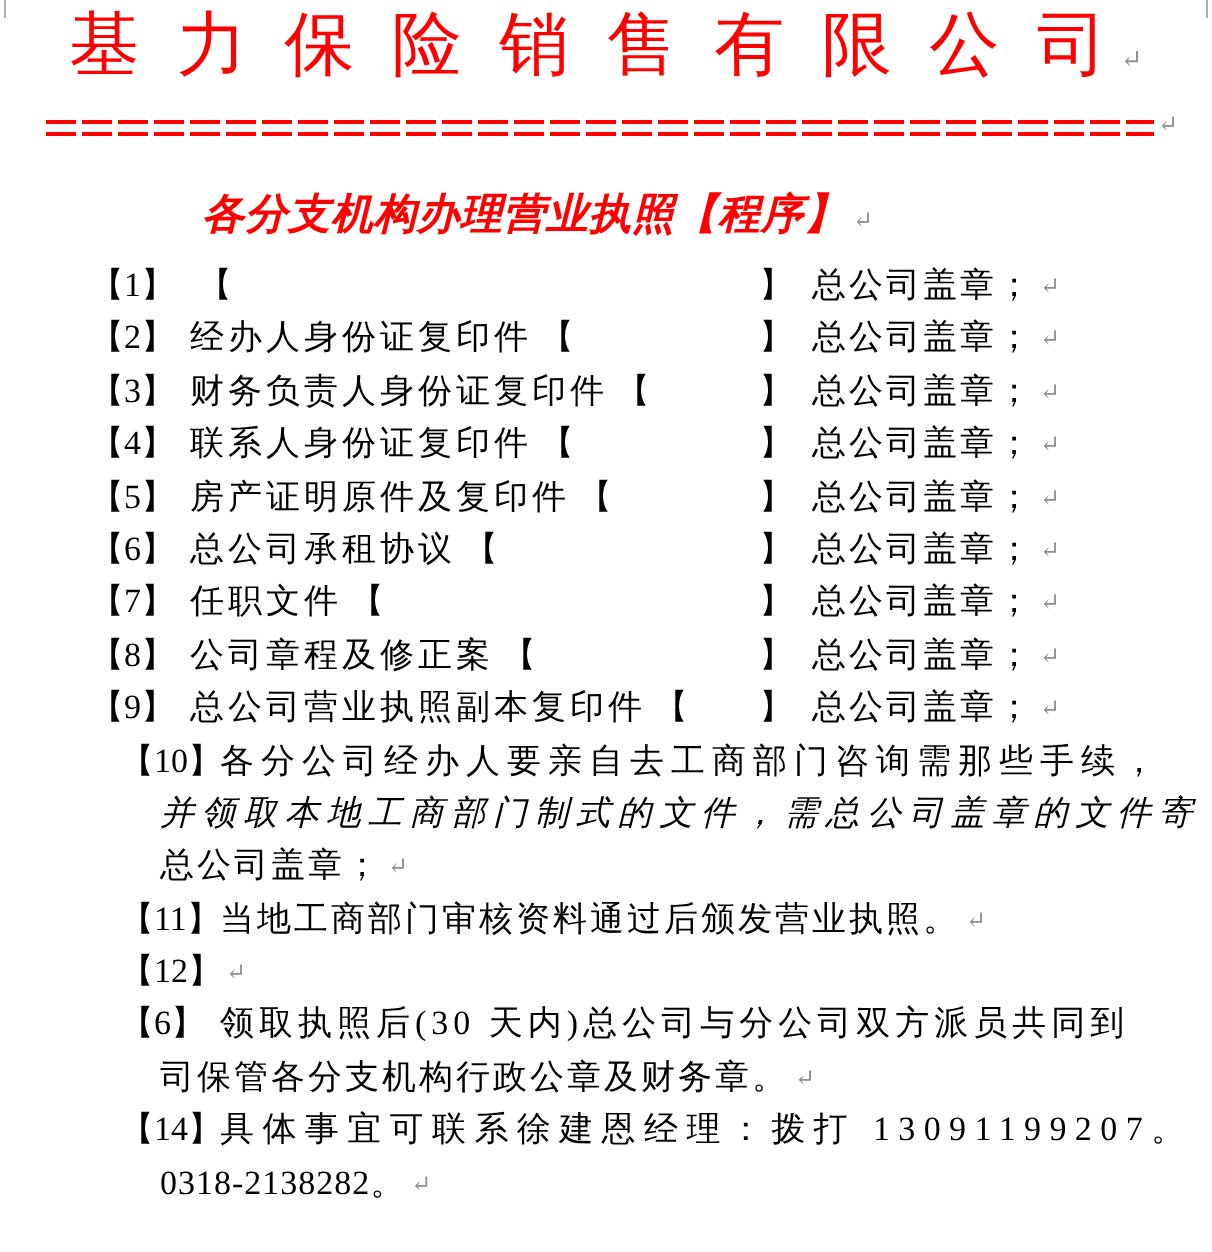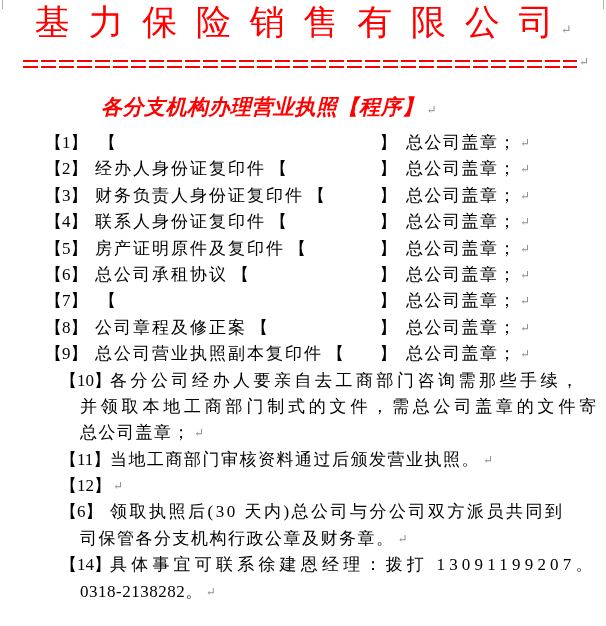--- a/index.html
+++ b/index.html
@@ -37,21 +37,21 @@
   .obr{flex:none;margin-left:4px;}
   .stamp{margin-left:auto;flex:none;letter-spacing:1.5px;}
   .cbr{margin-right:8px;}
   .row .pilcrow{margin-left:3px;}
   .para{margin-left:60px;margin-right:8px;}
   .pline{height:26.4px;line-height:26.4px;white-space:nowrap;display:flex;}
   .pline.cont{padding-left:20px;}
   .ptext{flex:none;letter-spacing:1.5px;}
   .j25{letter-spacing:2.5px;}
   .j35{letter-spacing:3.5px;text-align:right;}
-  .j38{letter-spacing:3.8px;}
+  .j38{letter-spacing:3.8px;font-style:italic;}
   .j42{letter-spacing:4.2px;}
   .ls0{letter-spacing:0.5px;}
   .pline .pilcrow{margin-left:3px;}
 </style>
 </head>
 <body>
 
 <div class="page">
   <div class="crop-mark left"></div>
   <div class="crop-mark right"></div>
@@ -113,20 +113,21 @@
     <div class="row">
       <span class="num">【6】</span>
         <span class="itext">总公司承租协议</span>
         <span class="obr">【</span>
       <span class="stamp"><span class="cbr">】</span><span>总公司盖章；</span></span>
       <span class="pilcrow">↵</span>
     </div>
 
     <div class="row">
       <span class="num">【7】</span>
+        <span class="itext">任职文件</span>
         <span class="obr">【</span>
       <span class="stamp"><span class="cbr">】</span><span>总公司盖章；</span></span>
       <span class="pilcrow">↵</span>
     </div>
 
     <div class="row">
       <span class="num">【8】</span>
         <span class="itext">公司章程及修正案</span>
         <span class="obr">【</span>
       <span class="stamp"><span class="cbr">】</span><span>总公司盖章；</span></span>

